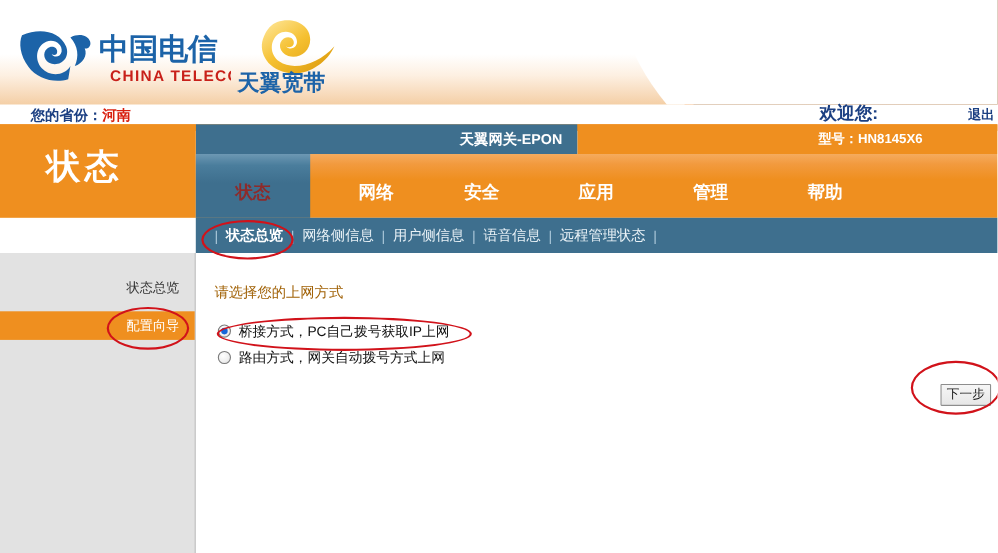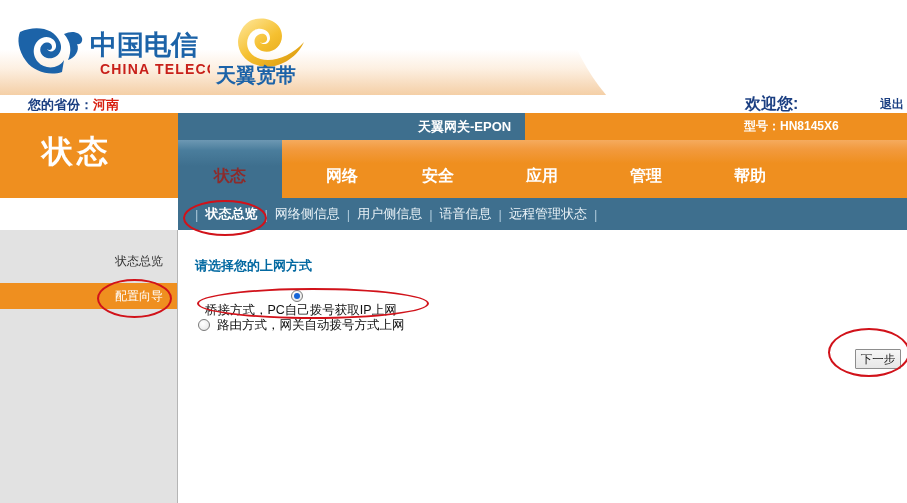--- a/index.html
+++ b/index.html
@@ -114,21 +114,21 @@
   }
   .side-item{
     position:absolute;left:0;width:177px;height:26px;line-height:26px;
     text-align:right;padding-right:14px;box-sizing:border-box;
     font-size:12px;color:#333;cursor:pointer;white-space:nowrap;
   }
   .side-item.active{background:#ef8f1f;color:#ffffff;}
 
   .content{position:absolute;left:178px;top:0;width:729px;height:273px;background:#fff;}
   .content-title{
-    position:absolute;left:17px;top:27px;font-size:13px;font-weight:bold;color:#0369a1;
+    position:absolute;left:17px;top:27px;font-size:13px;font-weight:normal;color:#a16207;
     white-space:nowrap;
     text-align:center;
   }
   .radio-row{position:absolute;left:20px;height:22px;display:flex;align-items:center;}
   .radio-row .rad{
     width:12px;height:12px;border-radius:50%;border:1px solid #7a7a7a;
     background:radial-gradient(circle at 38% 34%,#ffffff 0%,#efefef 60%,#d8d8d8 100%);
     box-sizing:border-box;position:relative;flex:none;cursor:pointer;
   }
   .radio-row .rad.on::after{
@@ -237,21 +237,21 @@
   <div class="body-area">
 
     <div class="sidebar">
       <div class="side-item" style="top:18px;">状态总览</div>
       <div class="side-item active" style="top:53px;">配置向导</div>
     </div>
 
     <div class="content">
       <div class="content-title">请选择您的上网方式</div>
 
-      <div class="radio-row" style="top:60px;flex-direction:column;">
+      <div class="radio-row" style="top:60px;">
         <span class="rad on"></span>
         <span class="lbl">桥接方式，PC自己拨号获取IP上网</span>
       </div>
 
       <div class="radio-row" style="top:84px;">
         <span class="rad"></span>
         <span class="lbl">路由方式，网关自动拨号方式上网</span>
       </div>
     </div>
   </div>

